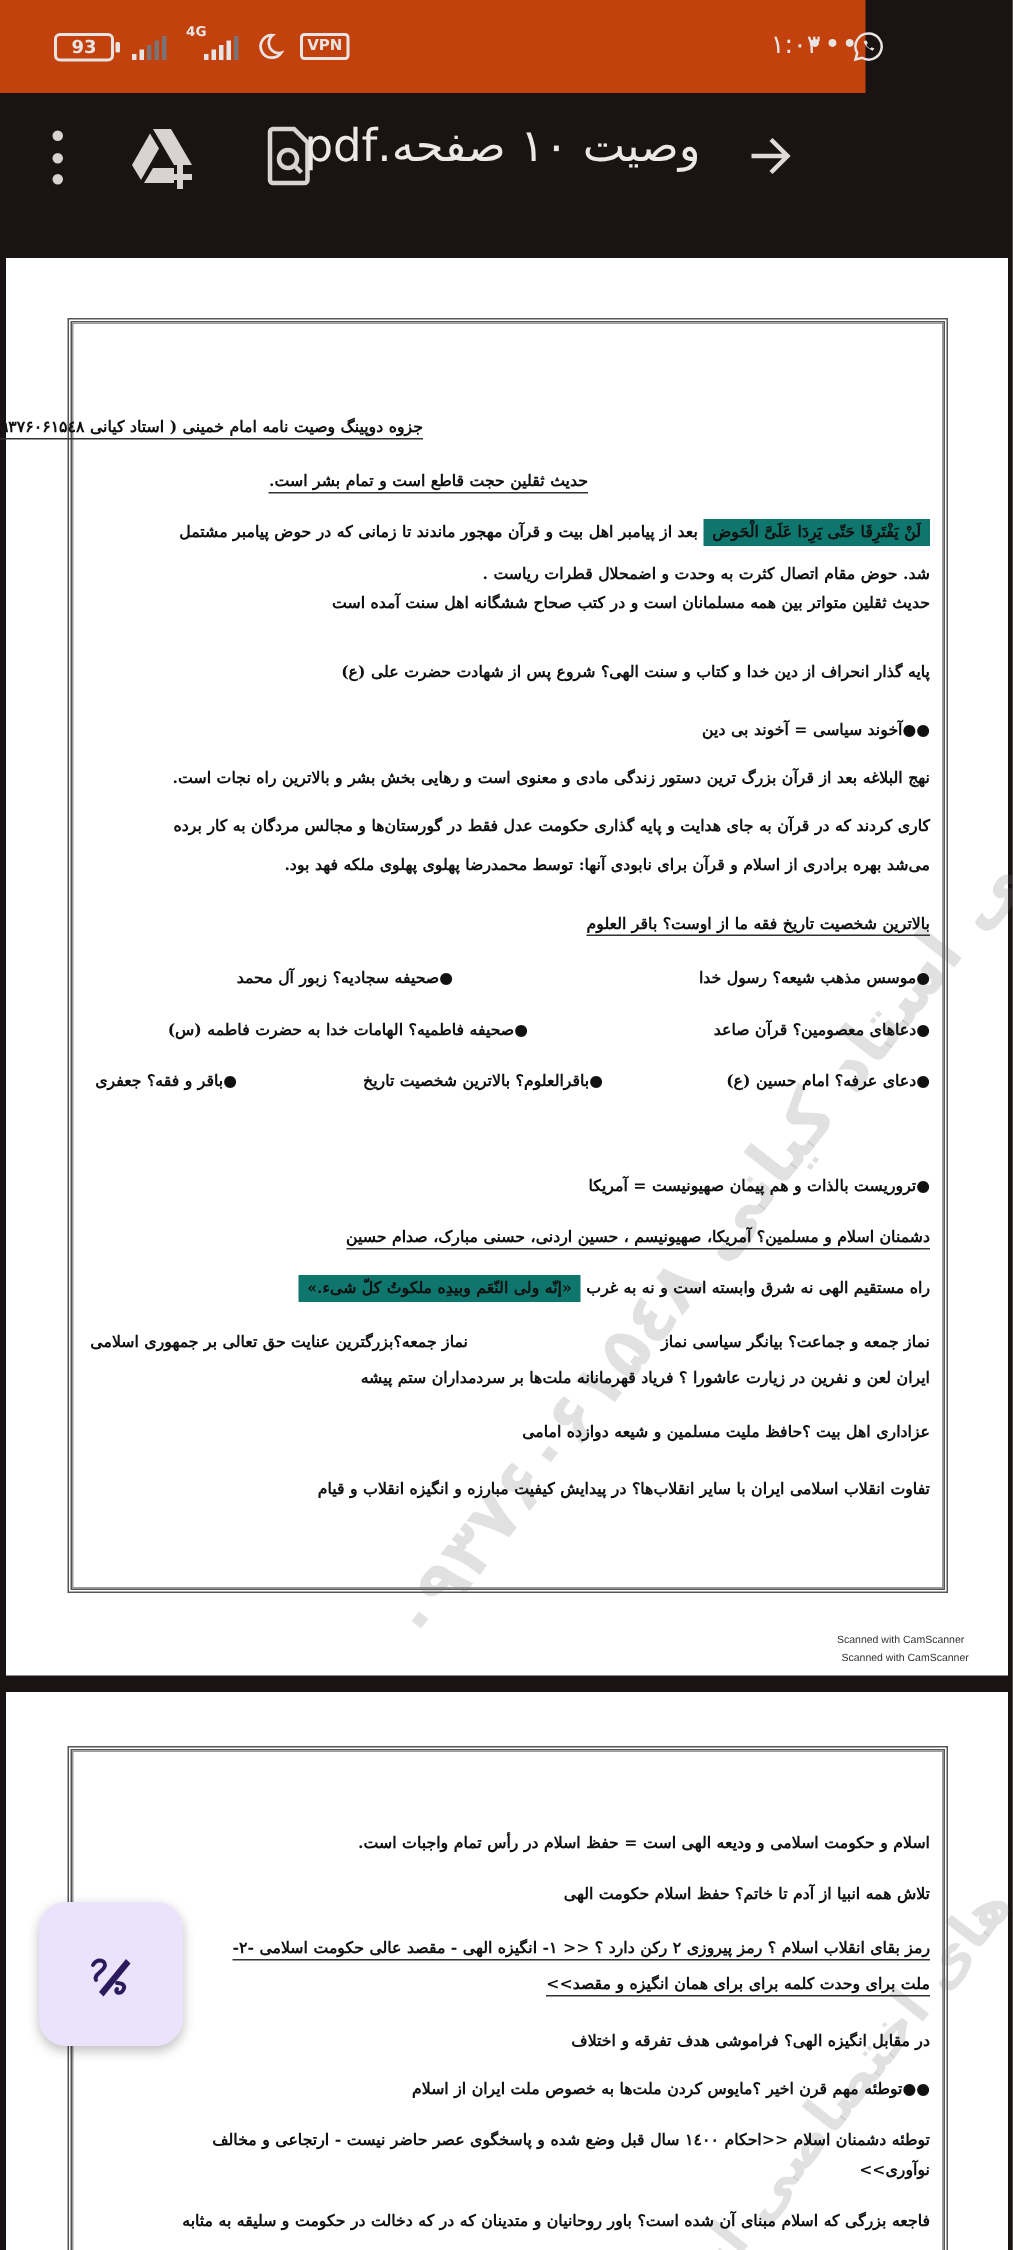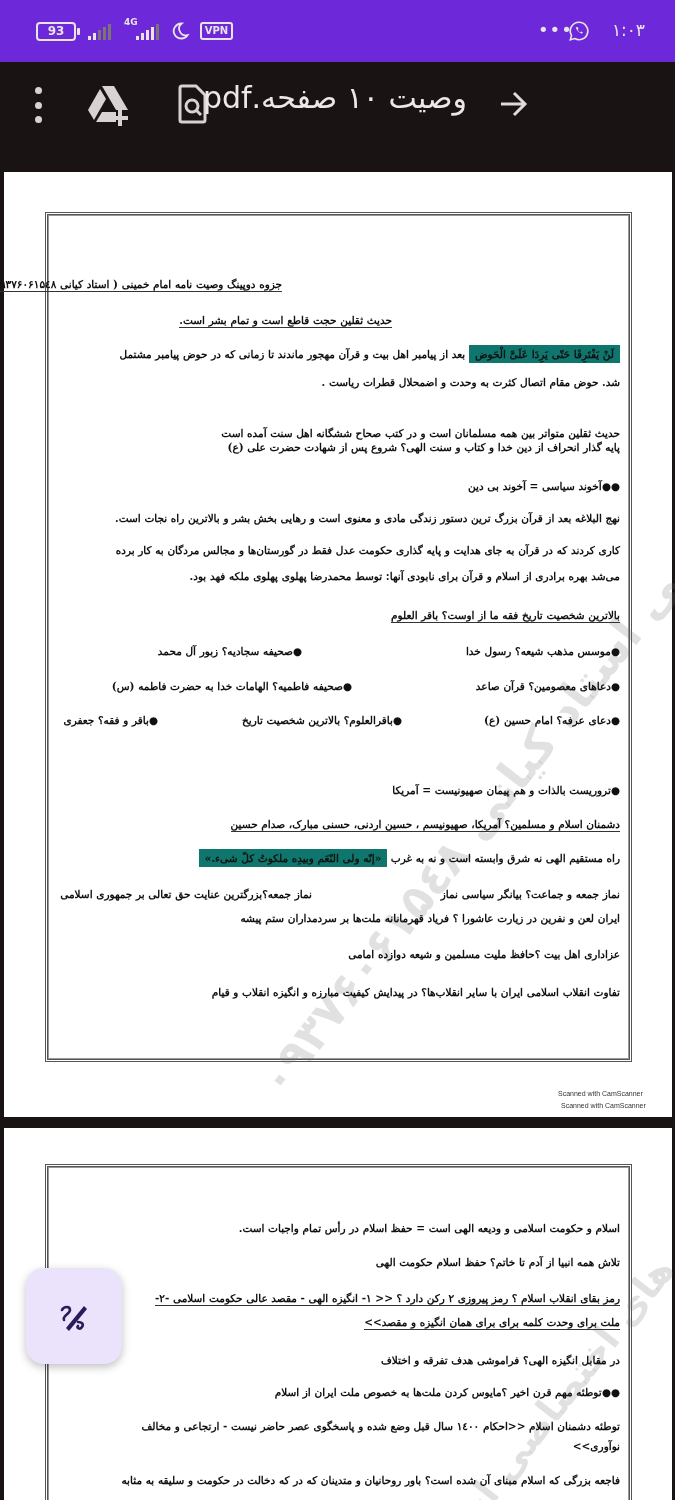--- a/index.html
+++ b/index.html
@@ -1,20 +1,20 @@
 <!DOCTYPE html>
 <html><head>
 <meta charset="utf-8">
 <style>
   * { box-sizing: border-box; margin: 0; padding: 0; }
   html, body { width: 675px; height: 1500px; overflow: hidden; background: #1a1314; }
   body { font-family: "DejaVu Sans", sans-serif; position: relative; }
 
   
-  .status-bar { position: absolute; top: 0; left: 0; width: 675px; height: 62px; background: #6d28d9; color: #e8e4e4; }
+  .status-bar { position: absolute; top: 0; left: 0; width: 577px; height: 62px; background: #c2410c; color: #e8e4e4; }
   .battery { position: absolute; left: 36px; top: 22px; width: 40px; height: 19px; border: 2px solid #e8e4e4; border-radius: 4px; font-size: 12px; font-weight: bold; text-align: center; line-height: 15px; color: #e8e4e4; }
   .battery-cap { position: absolute; left: 77px; top: 28px; width: 3px; height: 7px; background: #e8e4e4; border-radius: 1px; }
   .signal { position: absolute; top: 24px; height: 16px; display: flex; align-items: flex-end; gap: 2px; }
   .signal span { width: 3px; background: #e8e4e4; display: block; }
   .signal span.dim { background: #7a7474; }
   .net-label { position: absolute; left: 124px; top: 17px; font-size: 9px; font-weight: bold; color: #e8e4e4; }
   .moon { position: absolute; left: 170px; top: 21px; width: 20px; height: 20px; }
   .vpn { position: absolute; left: 200px; top: 22px; width: 33px; height: 18px; border: 2px solid #e8e4e4; border-radius: 3px; font-size: 10px; font-weight: bold; text-align: center; line-height: 14px; }
   .status-time { position: absolute; right: 30px; top: 20px; font-size: 17px; color: #e8e4e4; direction: rtl; }
   .dots-h { position: absolute; left: 538px; top: 23px; font-size: 18px; letter-spacing: 1px; color: #e8e4e4; line-height: 14px; }
@@ -107,21 +107,21 @@
 
 <div class="page page1">
   <div class="frame"></div>
 
   <div class="watermark" style="left:60px; top:470px;">۰۹۳۷۶۰۶۱۵٤۸ جزوه های اختصاصی استاد کیانی</div>
 
   <div class="doc-line" style="right:390px; top:106px;"><span class="ul">جزوه دوپینگ  وصیت نامه امام خمینی ( استاد کیانی ۰۹۳۷۶۰۶۱۵٤۸)</span></div>
   <div class="doc-line" style="right:280px; top:142px;"><span class="ul">حدیث ثقلین حجت قاطع است و تمام بشر است.</span></div>
   <div class="doc-line" style="right:52px; top:176px;"><span class="hl">لَنْ يَفْتَرِقَا حَتّی يَرِدَا عَلَیَّ الْحَوض</span><span> بعد از پیامبر اهل بیت و قرآن مهجور ماندند تا زمانی که در حوض پیامبر مشتمل</span></div>
   <div class="doc-line" style="right:52px; top:204px;"><span>شد. حوض مقام اتصال کثرت به وحدت  و اضمحلال قطرات ریاست .</span></div>
-  <div class="doc-line" style="right:52px; top:255px;"><span>حدیث ثقلین متواتر بین همه مسلمانان است و در کتب صحاح ششگانه اهل سنت آمده است</span></div>
+  <div class="doc-line" style="right:52px; top:223px;"><span>حدیث ثقلین متواتر بین همه مسلمانان است و در کتب صحاح ششگانه اهل سنت آمده است</span></div>
   <div class="doc-line" style="right:52px; top:269px;"><span>پایه گذار انحراف از دین خدا و کتاب و سنت الهی؟ شروع پس از شهادت حضرت علی (ع)</span></div>
   <div class="doc-line" style="right:52px; top:308px;"><span>●●آخوند سیاسی = آخوند بی دین</span></div>
   <div class="doc-line" style="right:52px; top:340px;"><span>نهج البلاغه بعد از قرآن بزرگ ترین دستور زندگی مادی و معنوی است و رهایی بخش بشر و بالاترین راه نجات است.</span></div>
   <div class="doc-line" style="right:52px; top:372px;"><span>کاری کردند که در قرآن به جای هدایت و پایه گذاری حکومت عدل  فقط در گورستان‌ها و مجالس مردگان به کار برده</span></div>
   <div class="doc-line" style="right:52px; top:398px;"><span>می‌شد بهره برادری  از اسلام و قرآن برای نابودی آنها: توسط محمدرضا پهلوی پهلوی ملکه فهد بود.</span></div>
   <div class="doc-line" style="right:52px; top:437px;"><span class="ul">بالاترین شخصیت تاریخ فقه ما از اوست؟ باقر العلوم</span></div>
 
   <div class="doc-line" style="right:52px; top:473px;"><span>●موسس مذهب شیعه؟ رسول خدا</span></div>
   <div class="doc-line" style="right:370px; top:473px;"><span>●صحیفه سجادیه؟ زبور آل محمد</span></div>
   <div class="doc-line" style="right:52px; top:508px;"><span>●دعاهای معصومین؟ قرآن صاعد</span></div>

